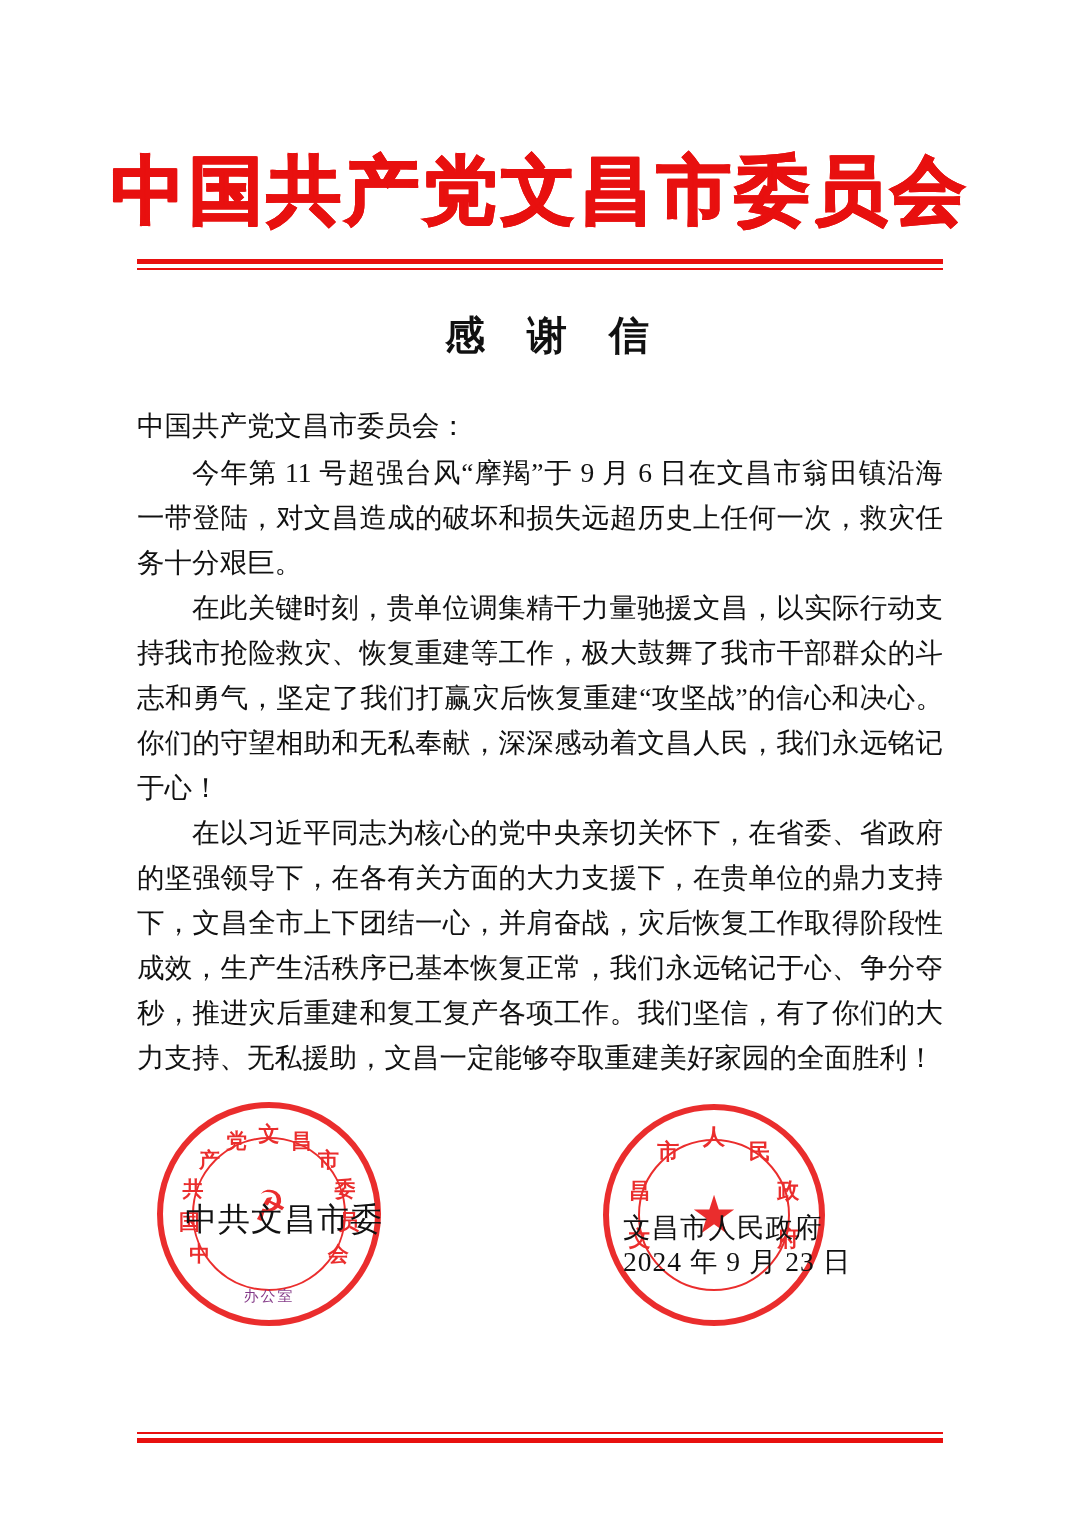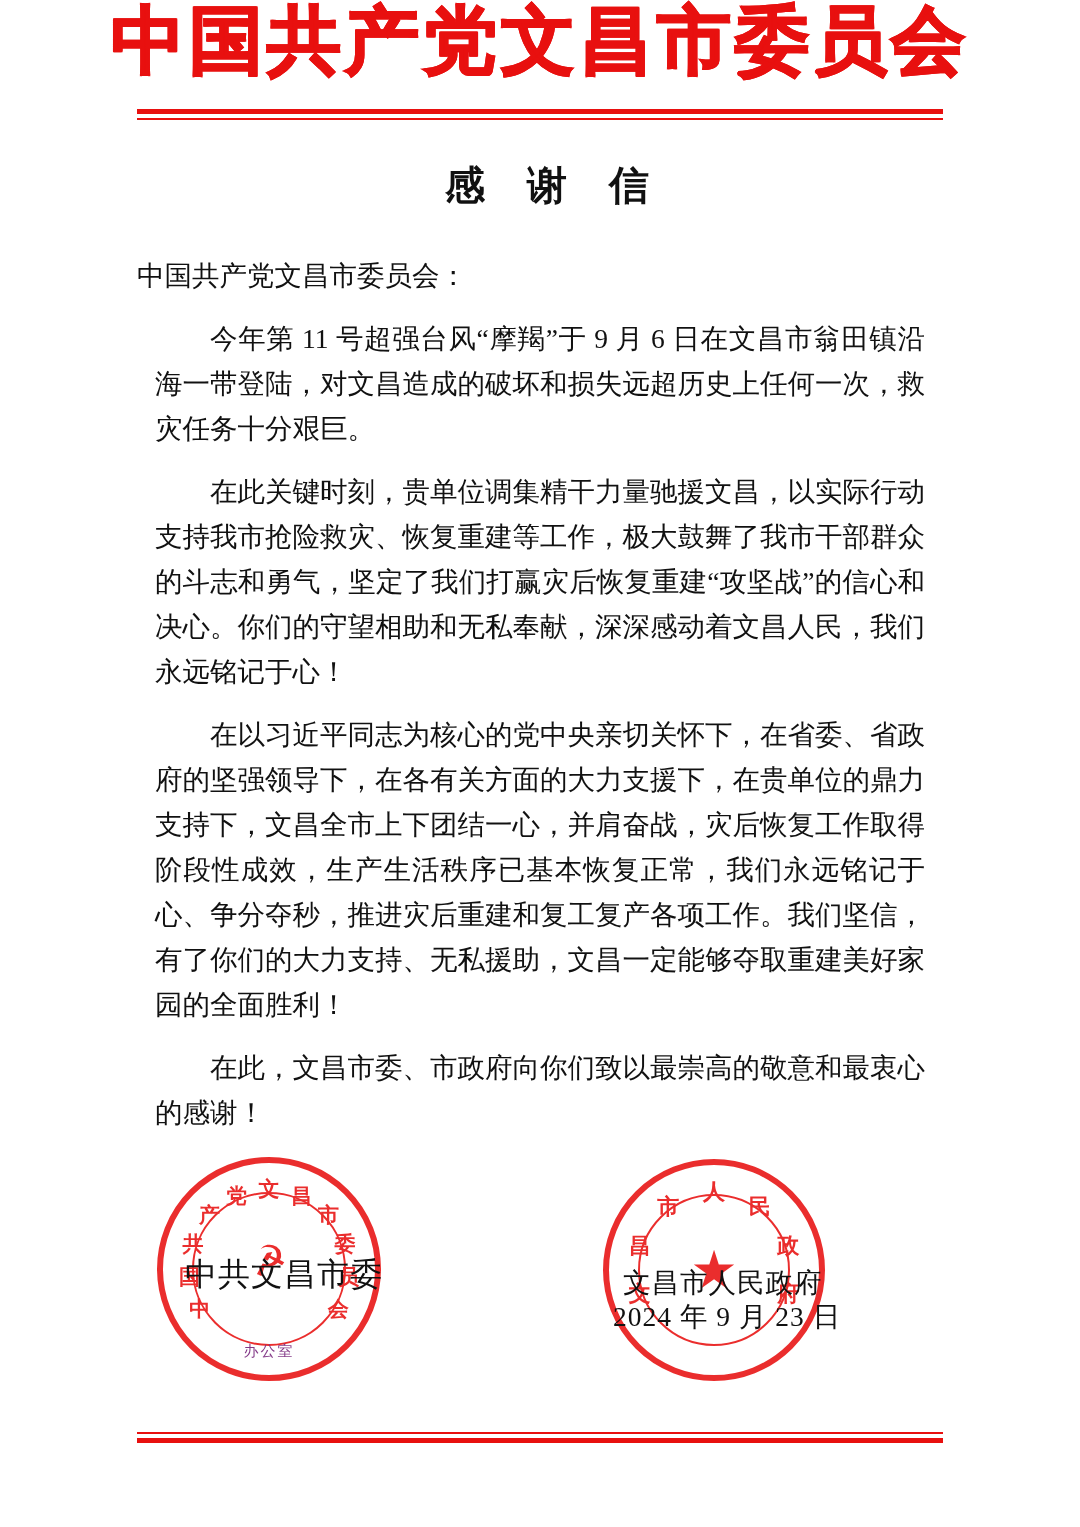--- a/index.html
+++ b/index.html
@@ -17,20 +17,21 @@
   }
 
   .page {
     position: absolute;
     inset: 0;
     padding: 0;
   }
 
   
   .letterhead {
+    margin-top: 150px;
     text-align: center;
   }
   .letterhead-title {
     color: #e8100f;
     font-family: "DejaVu Serif", "Liberation Serif", serif;
     font-weight: 700;
     font-size: 74px;
     letter-spacing: 4px;
     line-height: 1.1;
     white-space: nowrap;
@@ -71,21 +72,21 @@
     width: 806px;
     font-size: 27.5px;
     line-height: 45px;
     text-align: justify;
     font-family: "Liberation Serif", "DejaVu Serif", serif;
   }
   .salutation {
     margin: 0 0 2px 0;
   }
   .para {
-    margin: 18px;
+    margin: 0;
     text-indent: 2em;
   }
 
   
   .sign-area {
     position: relative;
     width: 806px;
     margin: 22px auto 0 auto;
     height: 230px;
   }
@@ -100,21 +101,21 @@
   .sign-right {
     position: absolute;
     left: 486px;
     top: 108px;
     font-size: 27.5px;
     letter-spacing: 1px;
     white-space: nowrap;
   }
   .sign-date {
     position: absolute;
-    left: 476px;
+    left: 486px;
     top: 142px;
     font-size: 27.5px;
     letter-spacing: 1px;
     white-space: nowrap;
   }
 
   
   .seal {
     position: absolute;
     border-radius: 50%;
@@ -210,21 +211,20 @@
     </div>
   </div>
 
   <div class="doc-title">感 谢 信</div>
 
   <div class="body-block">
     <p class="salutation">中国共产党文昌市委员会：</p>
     <p class="para">今年第 11 号超强台风“摩羯”于 9 月 6 日在文昌市翁田镇沿海一带登陆，对文昌造成的破坏和损失远超历史上任何一次，救灾任务十分艰巨。</p>
     <p class="para">在此关键时刻，贵单位调集精干力量驰援文昌，以实际行动支持我市抢险救灾、恢复重建等工作，极大鼓舞了我市干部群众的斗志和勇气，坚定了我们打赢灾后恢复重建“攻坚战”的信心和决心。你们的守望相助和无私奉献，深深感动着文昌人民，我们永远铭记于心！</p>
     <p class="para">在以习近平同志为核心的党中央亲切关怀下，在省委、省政府的坚强领导下，在各有关方面的大力支援下，在贵单位的鼎力支持下，文昌全市上下团结一心，并肩奋战，灾后恢复工作取得阶段性成效，生产生活秩序已基本恢复正常，我们永远铭记于心、争分夺秒，推进灾后重建和复工复产各项工作。我们坚信，有了你们的大力支持、无私援助，文昌一定能够夺取重建美好家园的全面胜利！</p>
-    <p class="para">在此，文昌市委、市政府向你们致以最崇高的敬意和最衷心的感谢！</p>
   </div>
 
   <div class="sign-area">
 
     <div class="seal seal-party" id="sealParty">
       <div class="seal-inner-ring"></div>
       <div class="seal-hammer">☭</div>
       <div class="seal-bottom-text">办公室</div>
     <span class="arc-char" style="font-size: 21px; transform: rotate(-120deg) translate(0px, -80px) rotate(120deg) translate(-50%, -50%);">中</span>
         <span class="arc-char" style="font-size: 21px; transform: rotate(-96deg) translate(0px, -80px) rotate(96deg) translate(-50%, -50%);">国</span>

